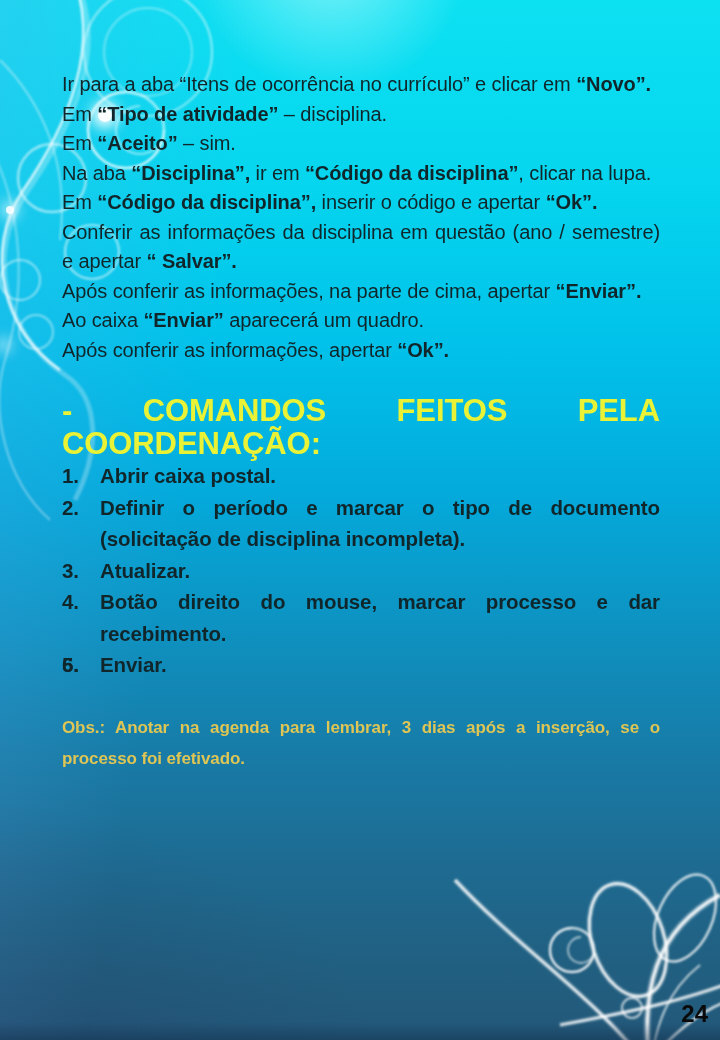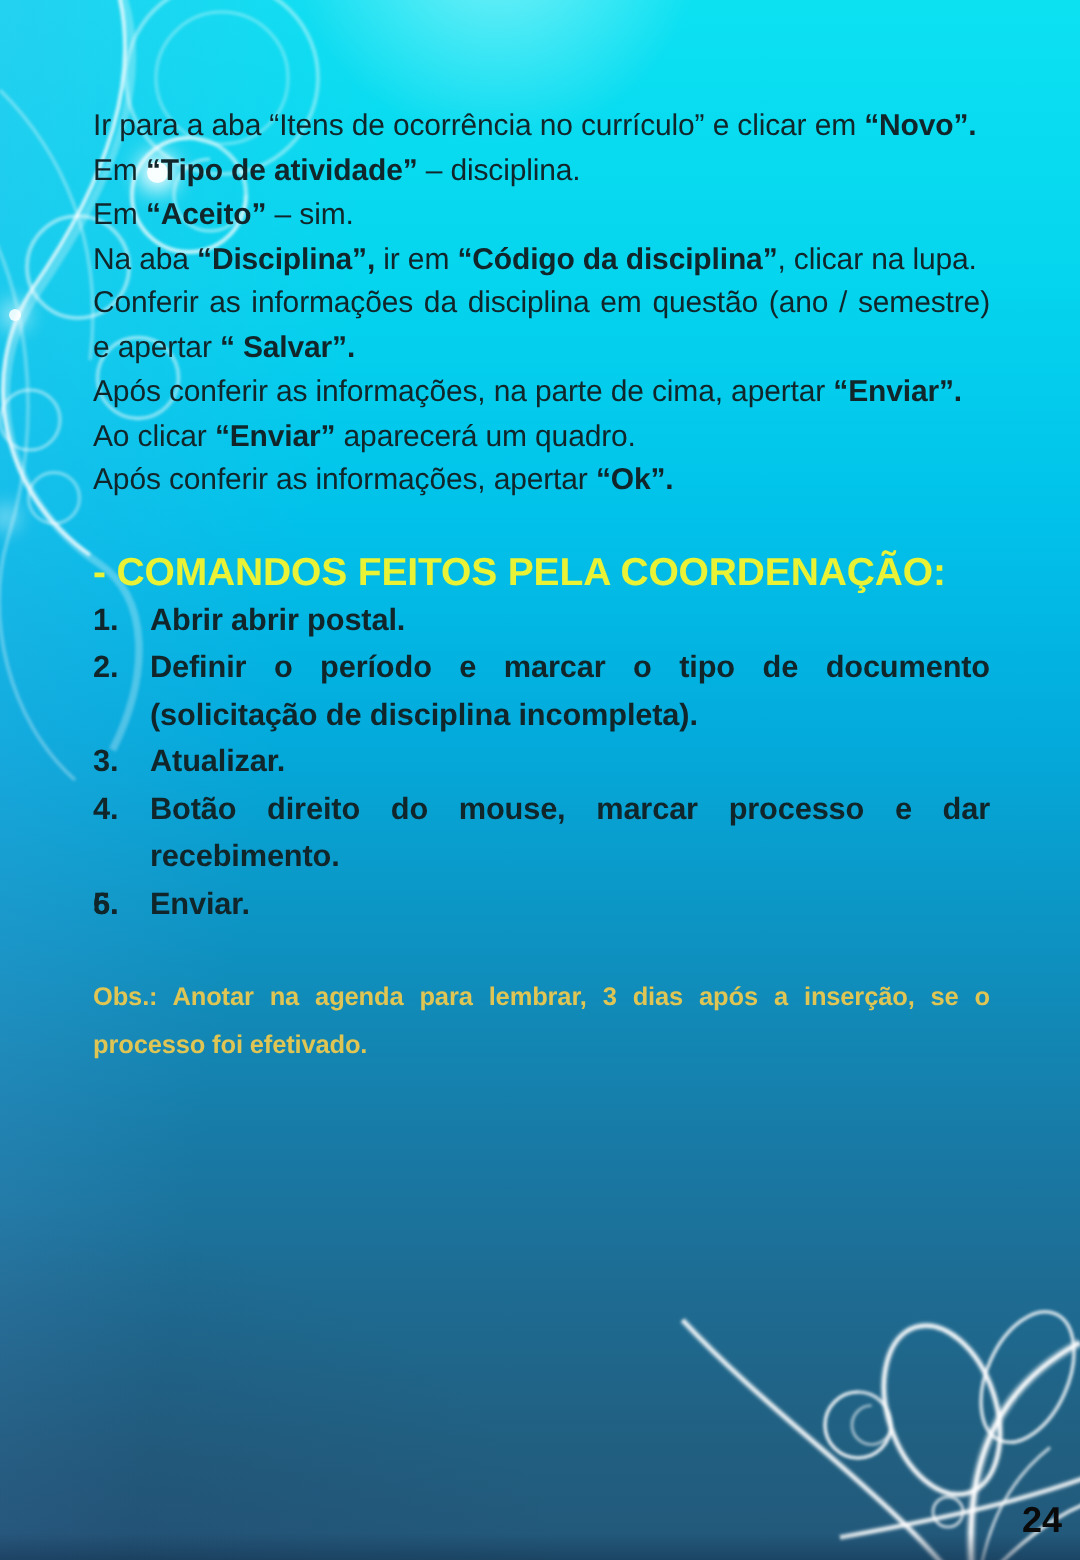--- a/index.html
+++ b/index.html
@@ -25,21 +25,21 @@
   .deco-br{right:-20px;bottom:-20px;}
   .content{
     position:absolute;left:62px;top:70px;width:598px;
     color:var(--body,#10262b);
     font-size:20px;line-height:29.5px;letter-spacing:-.1px;
   }
   .content p{margin:0;text-align:justify;}
   .content b{font-weight:700;margin-top:46px;}
   .heading{
     color:var(--heading,#eaf235);
-    font-weight:700;font-size:26px;line-height:33px;
+    font-weight:700;font-size:31px;line-height:33px;
     margin-top:29px !important;
     text-align:left;
   }
   ol.commands{list-style:none;margin:0;padding:0;font-weight:700;font-size:20.5px;line-height:31.5px;}
   ol.commands li{position:relative;padding-left:38px;text-align:justify;}
   ol.commands .num{position:absolute;left:0;top:0;}
   .note{
     color:var(--note,#dfc553);
     font-weight:700;font-size:17px;line-height:31.5px;
     margin-top:31px !important;
@@ -106,28 +106,29 @@
       <circle cx="232" cy="208" r="10" stroke-width="2" opacity=".7"></circle>
     </g>
   </svg>
 
   <div class="content">
     <div id="intro">
         <p><span>Ir para a aba “Itens de ocorrência no currículo” e clicar em </span><b>“Novo”.</b></p>
         <p><span>Em </span><b>“Tipo de atividade”</b><span> – disciplina.</span></p>
         <p><span>Em </span><b>“Aceito”</b><span> – sim.</span></p>
         <p><span>Na aba </span><b>“Disciplina”,</b><span> ir em </span><b>“Código da disciplina”</b><span>, clicar na lupa.</span></p>
+        <p><span>Em </span><b>“Código da disciplina”,</b><span> inserir o código e apertar </span><b>“Ok”.</b></p>
         <p><span>Conferir as informações da disciplina em questão (ano / semestre) e apertar </span><b>“ Salvar”.</b></p>
         <p><span>Após conferir as informações, na parte de cima, apertar </span><b>“Enviar”.</b></p>
-        <p><span>Ao clicar </span><b>“Enviar”</b><span> aparecerá um quadro.</span></p>
+        <p><span>Ao caixa </span><b>“Enviar”</b><span> aparecerá um quadro.</span></p>
         <p><span>Após conferir as informações, apertar </span><b>“Ok”.</b></p>
       </div>
     <p class="heading">- COMANDOS FEITOS PELA COORDENAÇÃO:</p>
     <ol class="commands" id="commands">
-        <li><span class="num">1.</span><span>Abrir abrir postal.</span></li>
+        <li><span class="num">1.</span><span>Abrir caixa postal.</span></li>
         <li><span class="num">2.</span><span>Definir o período e marcar o tipo de documento (solicitação de disciplina incompleta).</span></li>
         <li><span class="num">3.</span><span>Atualizar.</span></li>
         <li><span class="num">4.</span><span>Botão direito do mouse, marcar processo e dar recebimento.</span></li>
         <li><span class="num">5.</span></li>
         <li><span class="num">6.</span><span>Enviar.</span></li>
       </ol>
     <p class="note">Obs.: Anotar na agenda para lembrar, 3 dias após a inserção, se o processo foi efetivado.</p>
   </div>
 
   <div class="page-number">24</div>

